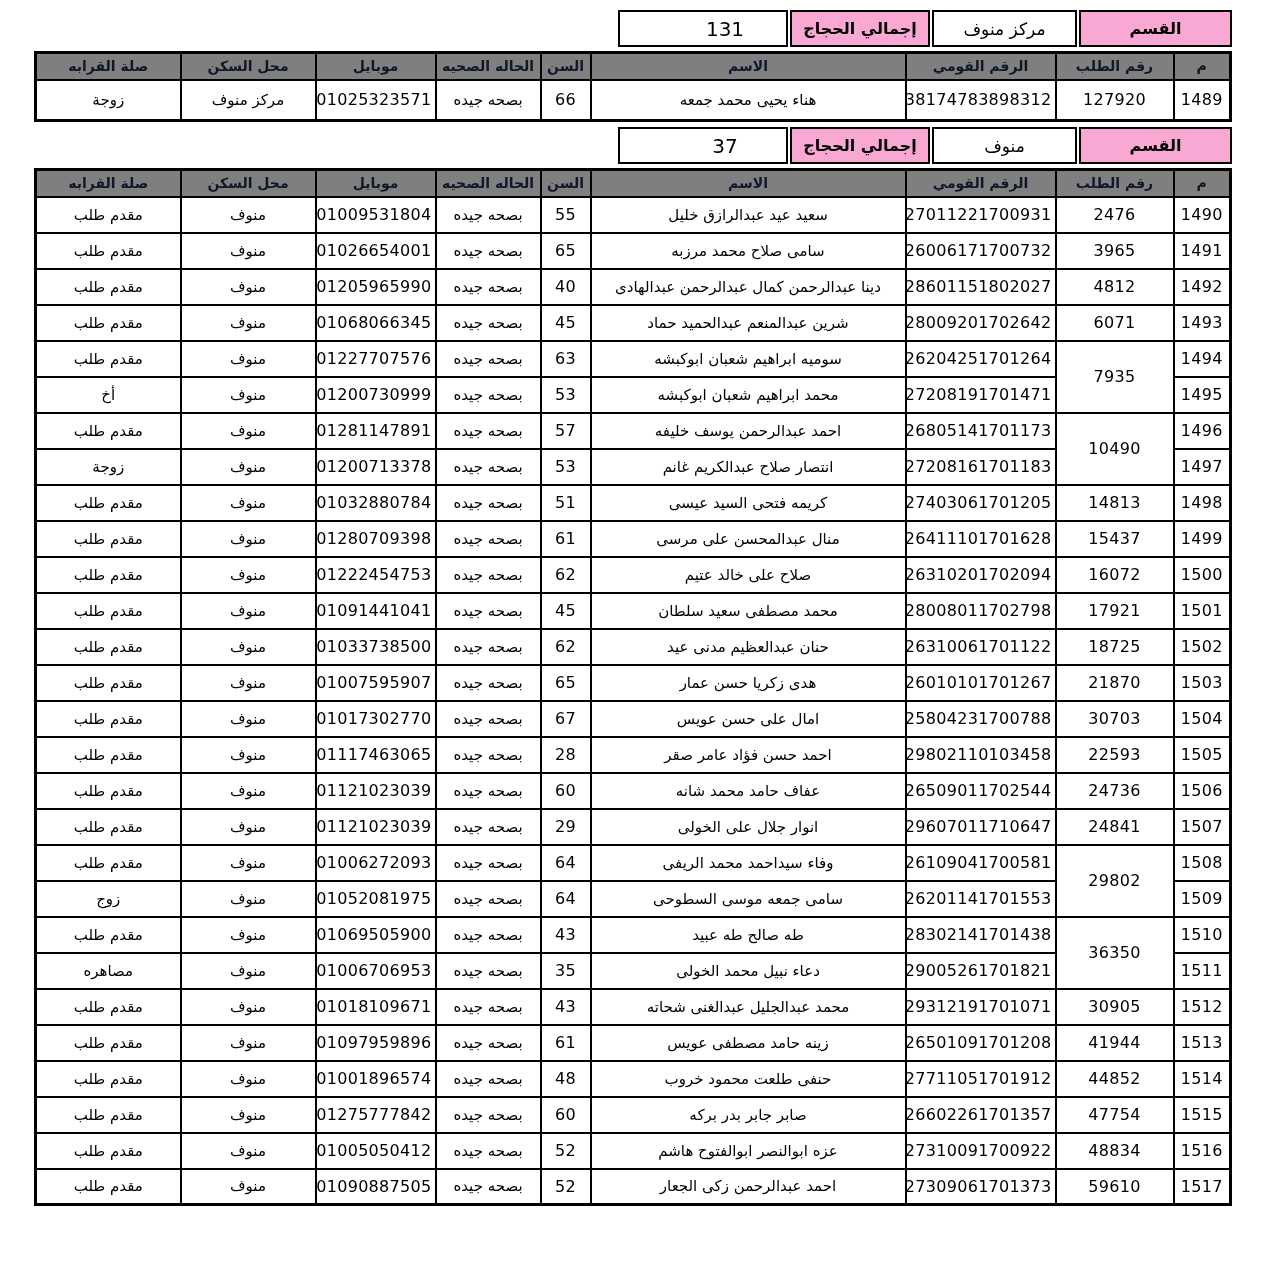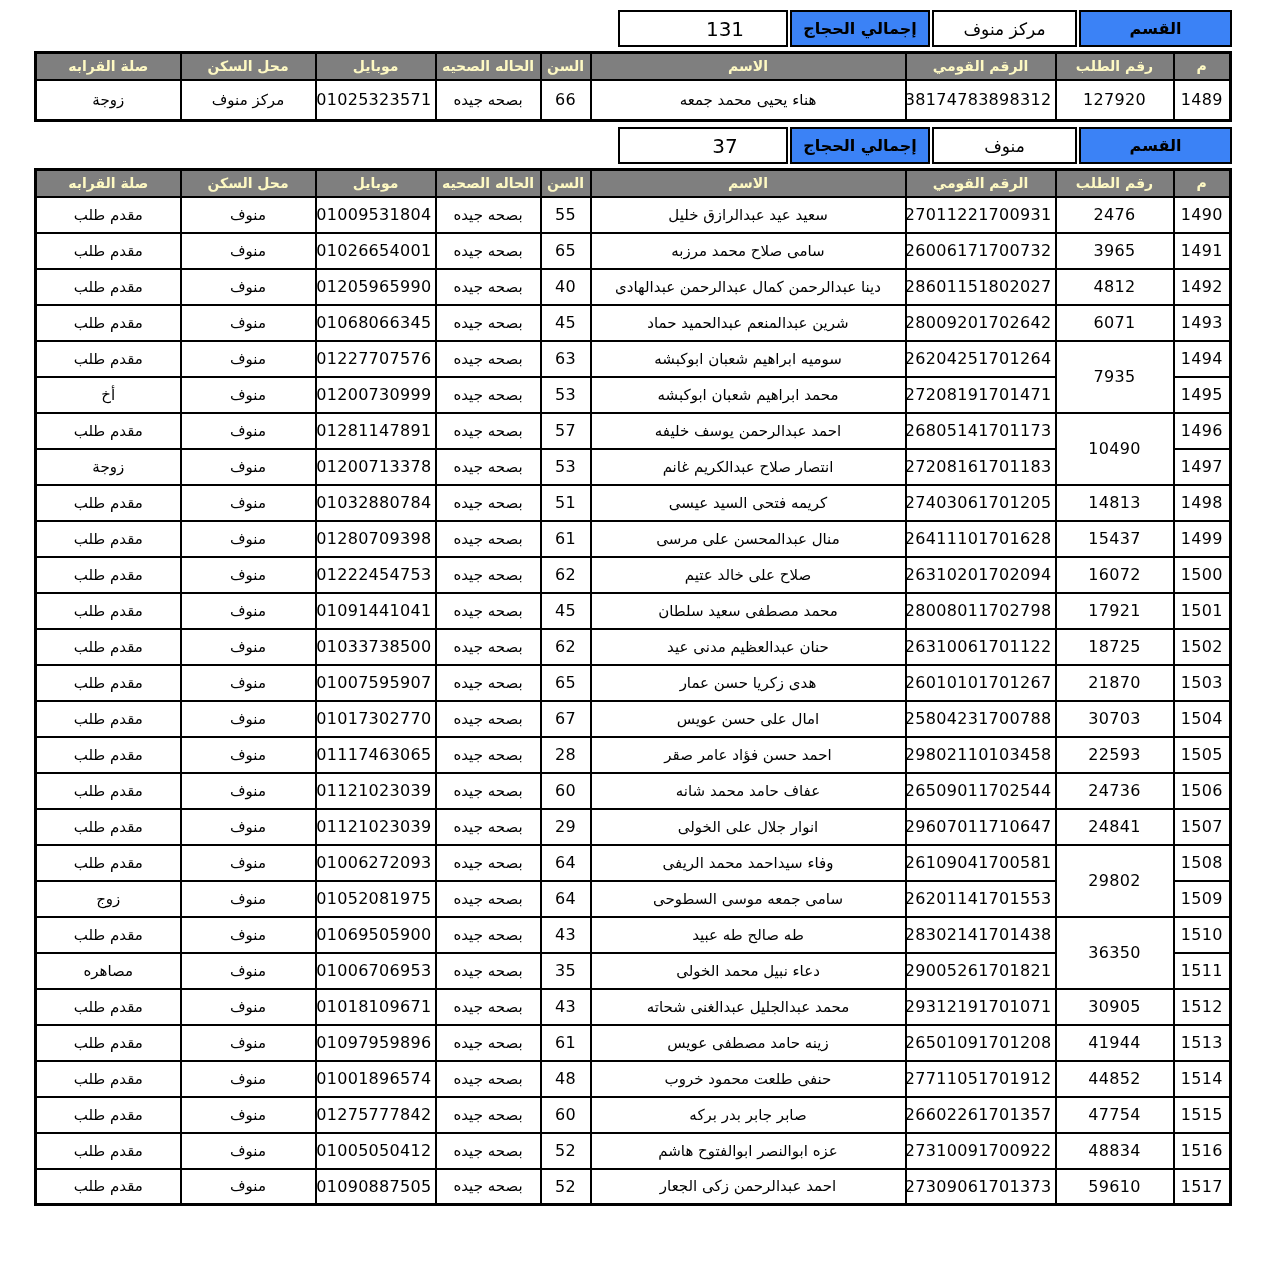--- a/index.html
+++ b/index.html
@@ -19,42 +19,42 @@
     width: 614px;
     height: 37px;
     margin: 0 40px 4px auto;
     gap: 2px;
   }
   .band .cell {
     border: 2px solid #000;
     display: flex; align-items: center; justify-content: center;
     height: 100%;
   }
-  .band .label { background: #3b82f6; font-weight: bold; font-size: 16px; color: #000; }
+  .band .label { background: #f9a8d4; font-weight: bold; font-size: 16px; color: #000; }
   .band .value { background: #ffffff; font-size: 17px; color: #000; }
   .band .count { font-size: 20px; padding-left: 44px; }
   .w-qlabel { width: 153px; }
   .w-qvalue { width: 145px; }
   .w-tlabel { width: 140px; }
   .w-tcount { width: 170px; }
   .mt10 { margin-top: 10px; }
   .mt5  { margin-top: 5px; }
 
   
   table.roster {
     border-collapse: collapse;
     table-layout: fixed;
     width: 1197px;
     margin: 0 40px 5px 35px;
     direction: rtl;
     border: 3px solid #000;
   }
   table.roster th {
     background: #7f7f7f;
-    color: #fef9c3;
+    color: #0f172a;
     font-weight: bold;
     font-size: 14px;
     height: 27px;
     border: 2px solid #000;
     padding: 1px 2px;
     text-align: center; vertical-align: middle;
     white-space: nowrap; overflow: hidden;
   }
   table.roster td {
     background: #ffffff;

